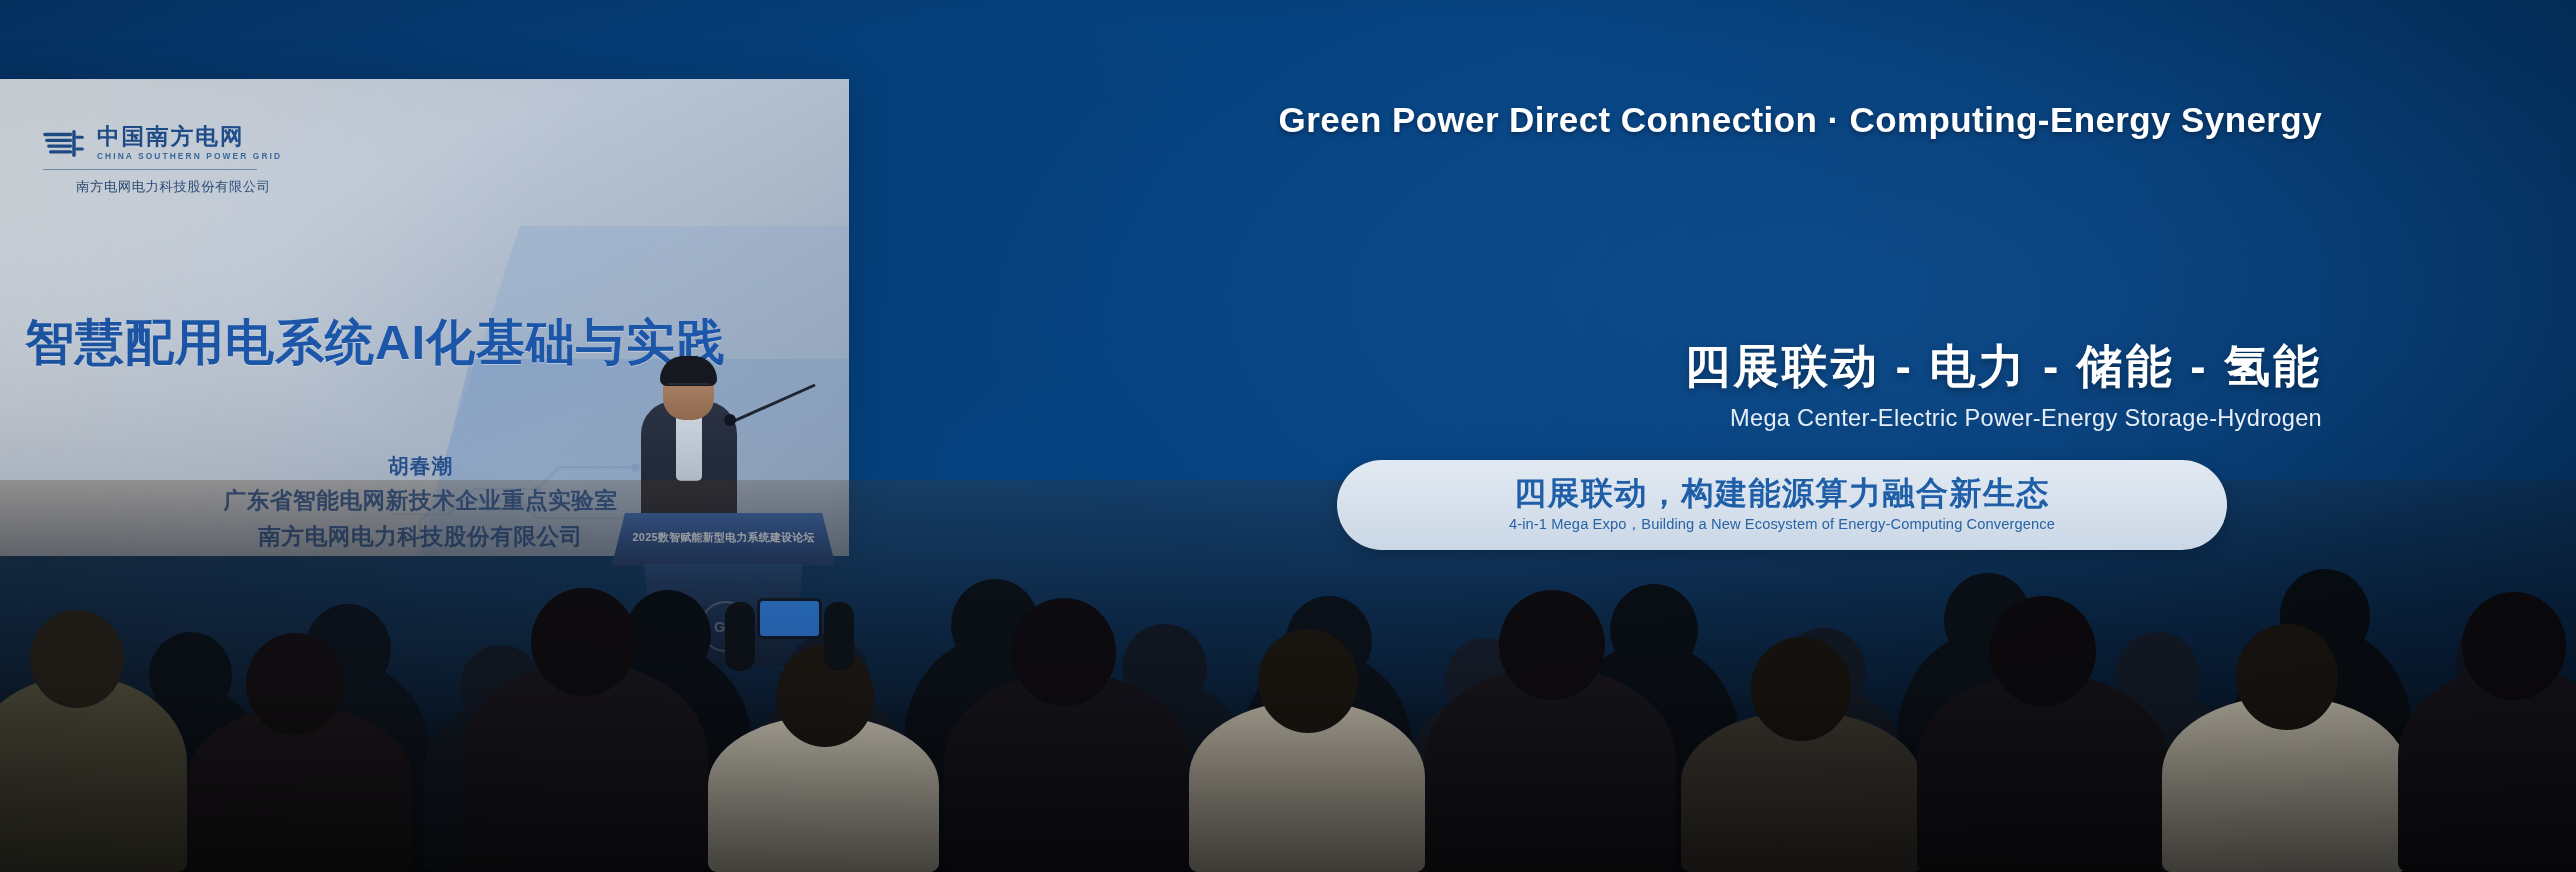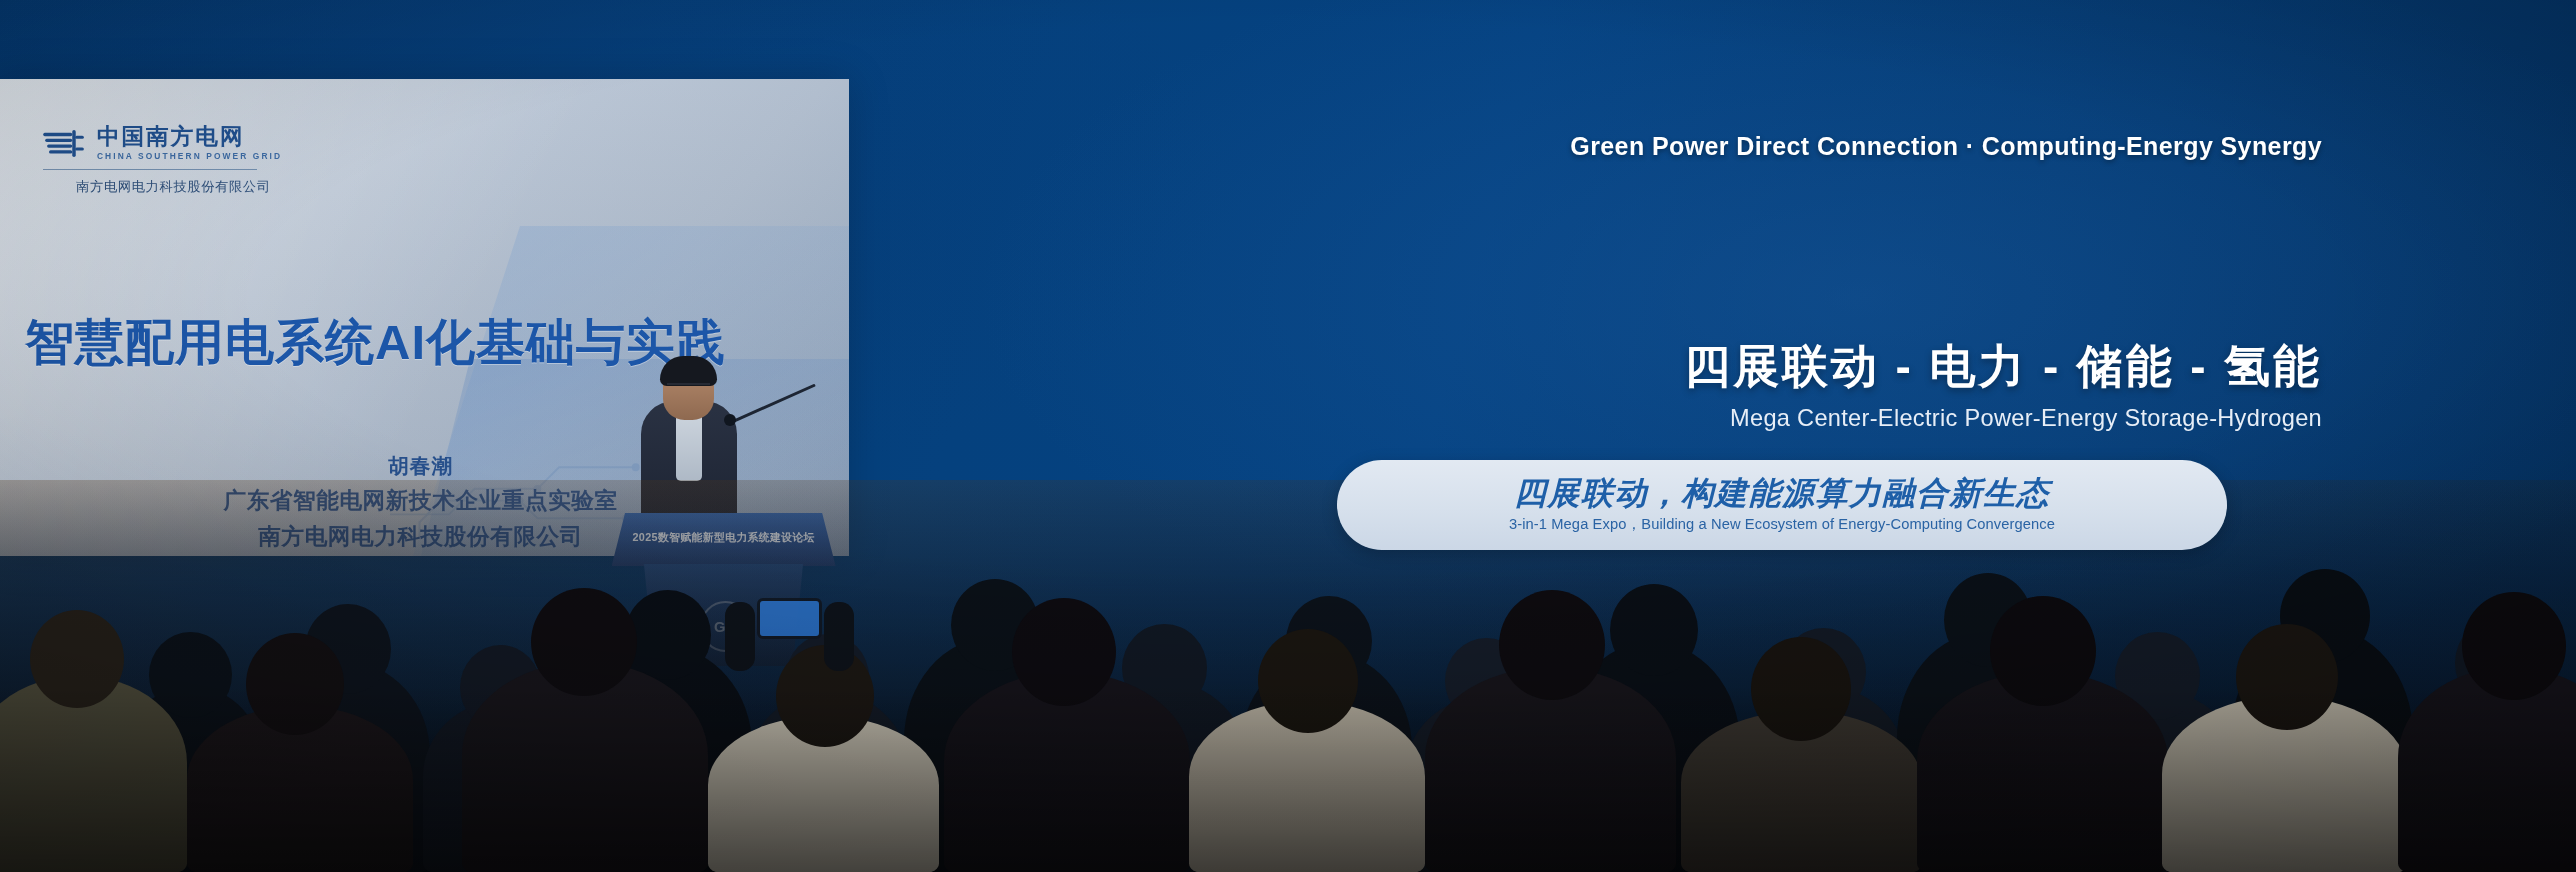--- a/index.html
+++ b/index.html
@@ -197,24 +197,23 @@
   }
   .vignette{
     position:absolute; inset:0; pointer-events:none;
     background:
       radial-gradient(ellipse 100% 78% at 50% 34%, rgba(0,0,0,0) 40%, rgba(0,0,0,.35) 100%);
   }
 
   
   .tagline-en{
     position:absolute; right:254px; top:100px;
-    font-size:25px; font-weight:700; color:#ffffff;
+    font-size:35px; font-weight:700; color:#ffffff;
     letter-spacing:0.4px; white-space:nowrap;
     text-shadow:0 2px 4.9px rgba(0,0,0,.38);
-    margin-top:32px;
   }
   .headline-cn{
     position:absolute; right:254px; top:136px;
     font-size:122px; font-weight:800; color:#ffffff;
     letter-spacing:2px; line-height:1.08; white-space:nowrap;
     text-shadow:5.9px 5.9px 0 rgba(1,25,55,.55), 0 2.9px 13.8px rgba(0,0,0,.35);
   }
   .subline-cn{
     position:absolute; right:254px; top:336px;
     font-size:46px; font-weight:800; color:#ffffff;
@@ -232,21 +231,21 @@
     position:absolute; left:1337px; top:460px;
     width:890px; height:90px;
     background:linear-gradient(180deg,#e2e9f2 0%,#d6e0ec 55%,#cbd7e6 100%);
     border-radius:45px;
     box-shadow:0 3.9px 15.7px rgba(0,0,0,.22);
     display:flex; flex-direction:column;
     align-items:center; justify-content:center; gap:2.9px;
   }
   .pill-cn{
     font-size:32px; font-weight:700; color:#1e5fa8; letter-spacing:1.5px;
-    white-space:nowrap; line-height:1.1;font-style:italic;
+    white-space:nowrap; line-height:1.1;
   }
   .pill-en{
     font-size:14.7px; font-weight:400; color:#2a63a4; letter-spacing:0.1px;
     white-space:nowrap;
   }
 </style>
 </head>
 <body>
 
 <div class="banner">
@@ -415,17 +414,17 @@
   </div>
 
   <div class="vignette"></div>
 
   <div class="tagline-en">Green Power Direct Connection · Computing-Energy Synergy</div>
   <div class="subline-cn">四展联动 - 电力 - 储能 - 氢能</div>
   <div class="subline-en">Mega Center-Electric Power-Energy Storage-Hydrogen</div>
 
   <div class="pill">
     <div class="pill-cn">四展联动，构建能源算力融合新生态</div>
-    <div class="pill-en">3-in-1 Mega Expo，Building a New Ecosystem of Energy-Computing Convergence</div>
+    <div class="pill-en">4-in-1 Mega Expo，Building a New Ecosystem of Energy-Computing Convergence</div>
   </div>
 
 </div>
 
 
 </body></html>

